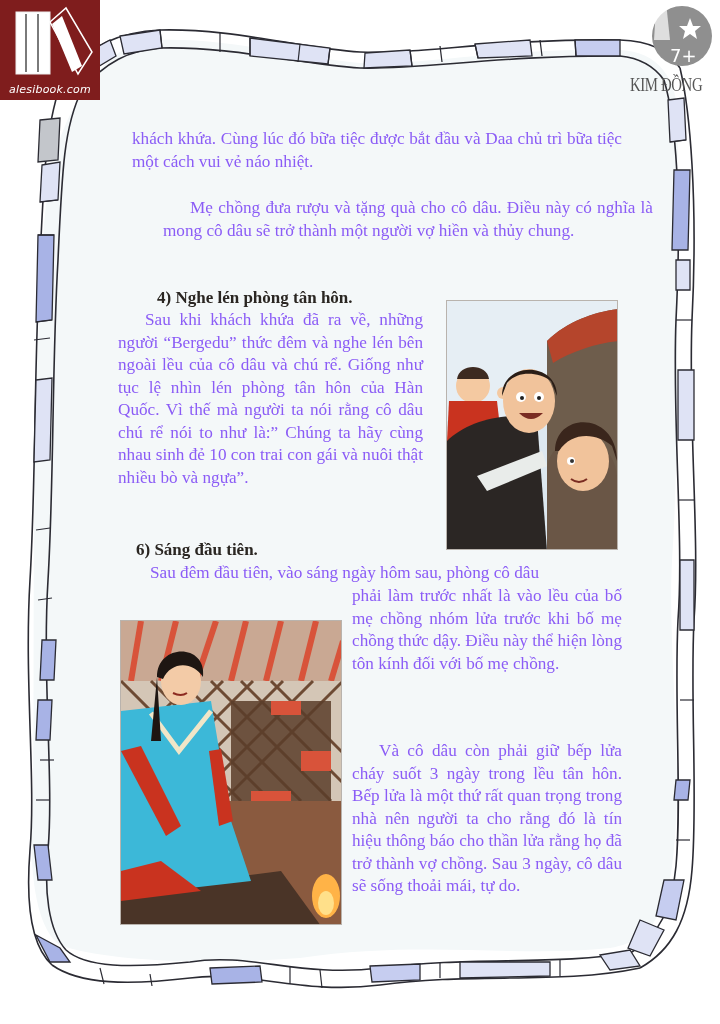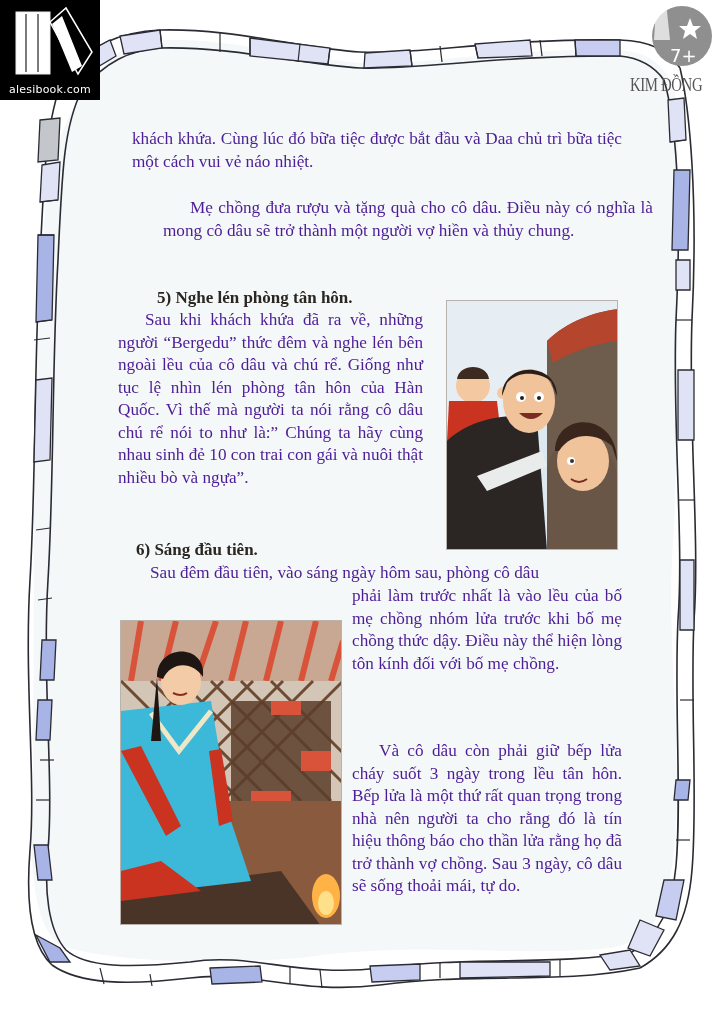--- a/index.html
+++ b/index.html
@@ -7,40 +7,40 @@
       width: 720px; height: 1024px; overflow: hidden;
       background: #ffffff;
     }
     body { position: relative; font-family: "Liberation Serif", "DejaVu Serif", serif; color: #2a2622; }
 
     .frame-svg { position: absolute; left: 0; top: 0; width: 720px; height: 1024px; }
 
     
     .watermark {
       position: absolute; left: 0; top: 0; width: 100px; height: 100px;
-      background: #000000; z-index: 5;
+      background: #7f1d1d; z-index: 5; font-style: italic;
     }
     .watermark svg { position: absolute; left: 0; top: 0; }
     .watermark-label {
       position: absolute; left: 0; bottom: 4px; width: 100px; text-align: center;
       color: #ffffff; font-family: "DejaVu Sans", sans-serif; font-size: 11px; letter-spacing: 0.2px;
     }
 
     
     .publisher-logo { position: absolute; left: 630px; top: 0; width: 90px; height: 100px; z-index: 5; }
     .publisher-logo svg { position: absolute; left: 6px; top: 0; }
     .publisher-name {
       position: absolute; left: 0; top: 74px; width: 90px; text-align: center;
       font-family: "Liberation Serif", serif; font-size: 19px; color: #555;
       transform: scaleX(0.78); transform-origin: left; letter-spacing: -0.5px; white-space: nowrap;
     }
 
     .text {
       position: absolute; font-size: 17.2px; line-height: 22.5px; text-align: justify;
-      color: #4c1d95;
+      color: #8b5cf6;
     }
     .text .indent { display: inline-block; width: 27px; }
     .heading { position: absolute; font-weight: bold; font-size: 17px; color: #2a2622; }
 
     .p1 { left: 132px; top: 128px; width: 490px; }
     .p2 { left: 132px; top: 197px; width: 490px; margin-left: 31px; }
     .h5 { left: 157px; top: 288px; }
     .p3 { left: 118px; top: 309px; width: 305px; }
     .h6 { left: 136px; top: 540px; }
     .p4a { left: 150px; top: 562px; width: 472px; }
@@ -154,21 +154,21 @@
     <polygon points="54,18 57,26 65,26 59,31 61,39 54,34 47,39 49,31 43,26 51,26" fill="#ffffff"></polygon>
     <text x="34" y="62" font-size="18" fill="#ffffff" font-family="DejaVu Sans, sans-serif">7+</text>
   </svg>
   <div class="publisher-name">KIM ĐỒNG</div>
 </div>
 
 <div class="text p1">khách khứa. Cùng lúc đó bữa tiệc được bắt đầu và Daa chủ trì bữa tiệc một cách vui vẻ náo nhiệt.</div>
 
 <div class="text p2"><span class="indent"></span><span>Mẹ chồng đưa rượu và tặng quà cho cô dâu. Điều này có nghĩa là mong cô dâu sẽ trở thành một người vợ hiền và thủy chung.</span></div>
 
-<div class="heading h5">5) Nghe lén phòng tân hôn.</div>
+<div class="heading h5">4) Nghe lén phòng tân hôn.</div>
 <div class="text p3"><span class="indent"></span><span>Sau khi khách khứa đã ra về, những người “Bergedu” thức đêm và nghe lén bên ngoài lều của cô dâu và chú rể. Giống như tục lệ nhìn lén phòng tân hôn của Hàn Quốc. Vì thế mà người ta nói rằng cô dâu chú rể nói to như là:” Chúng ta hãy cùng nhau sinh đẻ 10 con trai con gái và nuôi thật nhiều bò và ngựa”.</span></div>
 
 <div class="illus illus-1">
   <svg width="172" height="250" viewBox="0 0 172 250">
     <rect width="172" height="250" fill="#dde8f0"></rect>
     <rect x="0" y="0" width="172" height="120" fill="#e6eef4"></rect>
 
     <path d="M100 40 C 120 20, 150 10, 172 8 L 172 250 L 100 250 Z" fill="#6e5d4c"></path>
     <path d="M100 40 C 120 20, 150 10, 172 8 L 172 40 C 150 42, 125 50, 106 62 Z" fill="#b5452c"></path>
 

